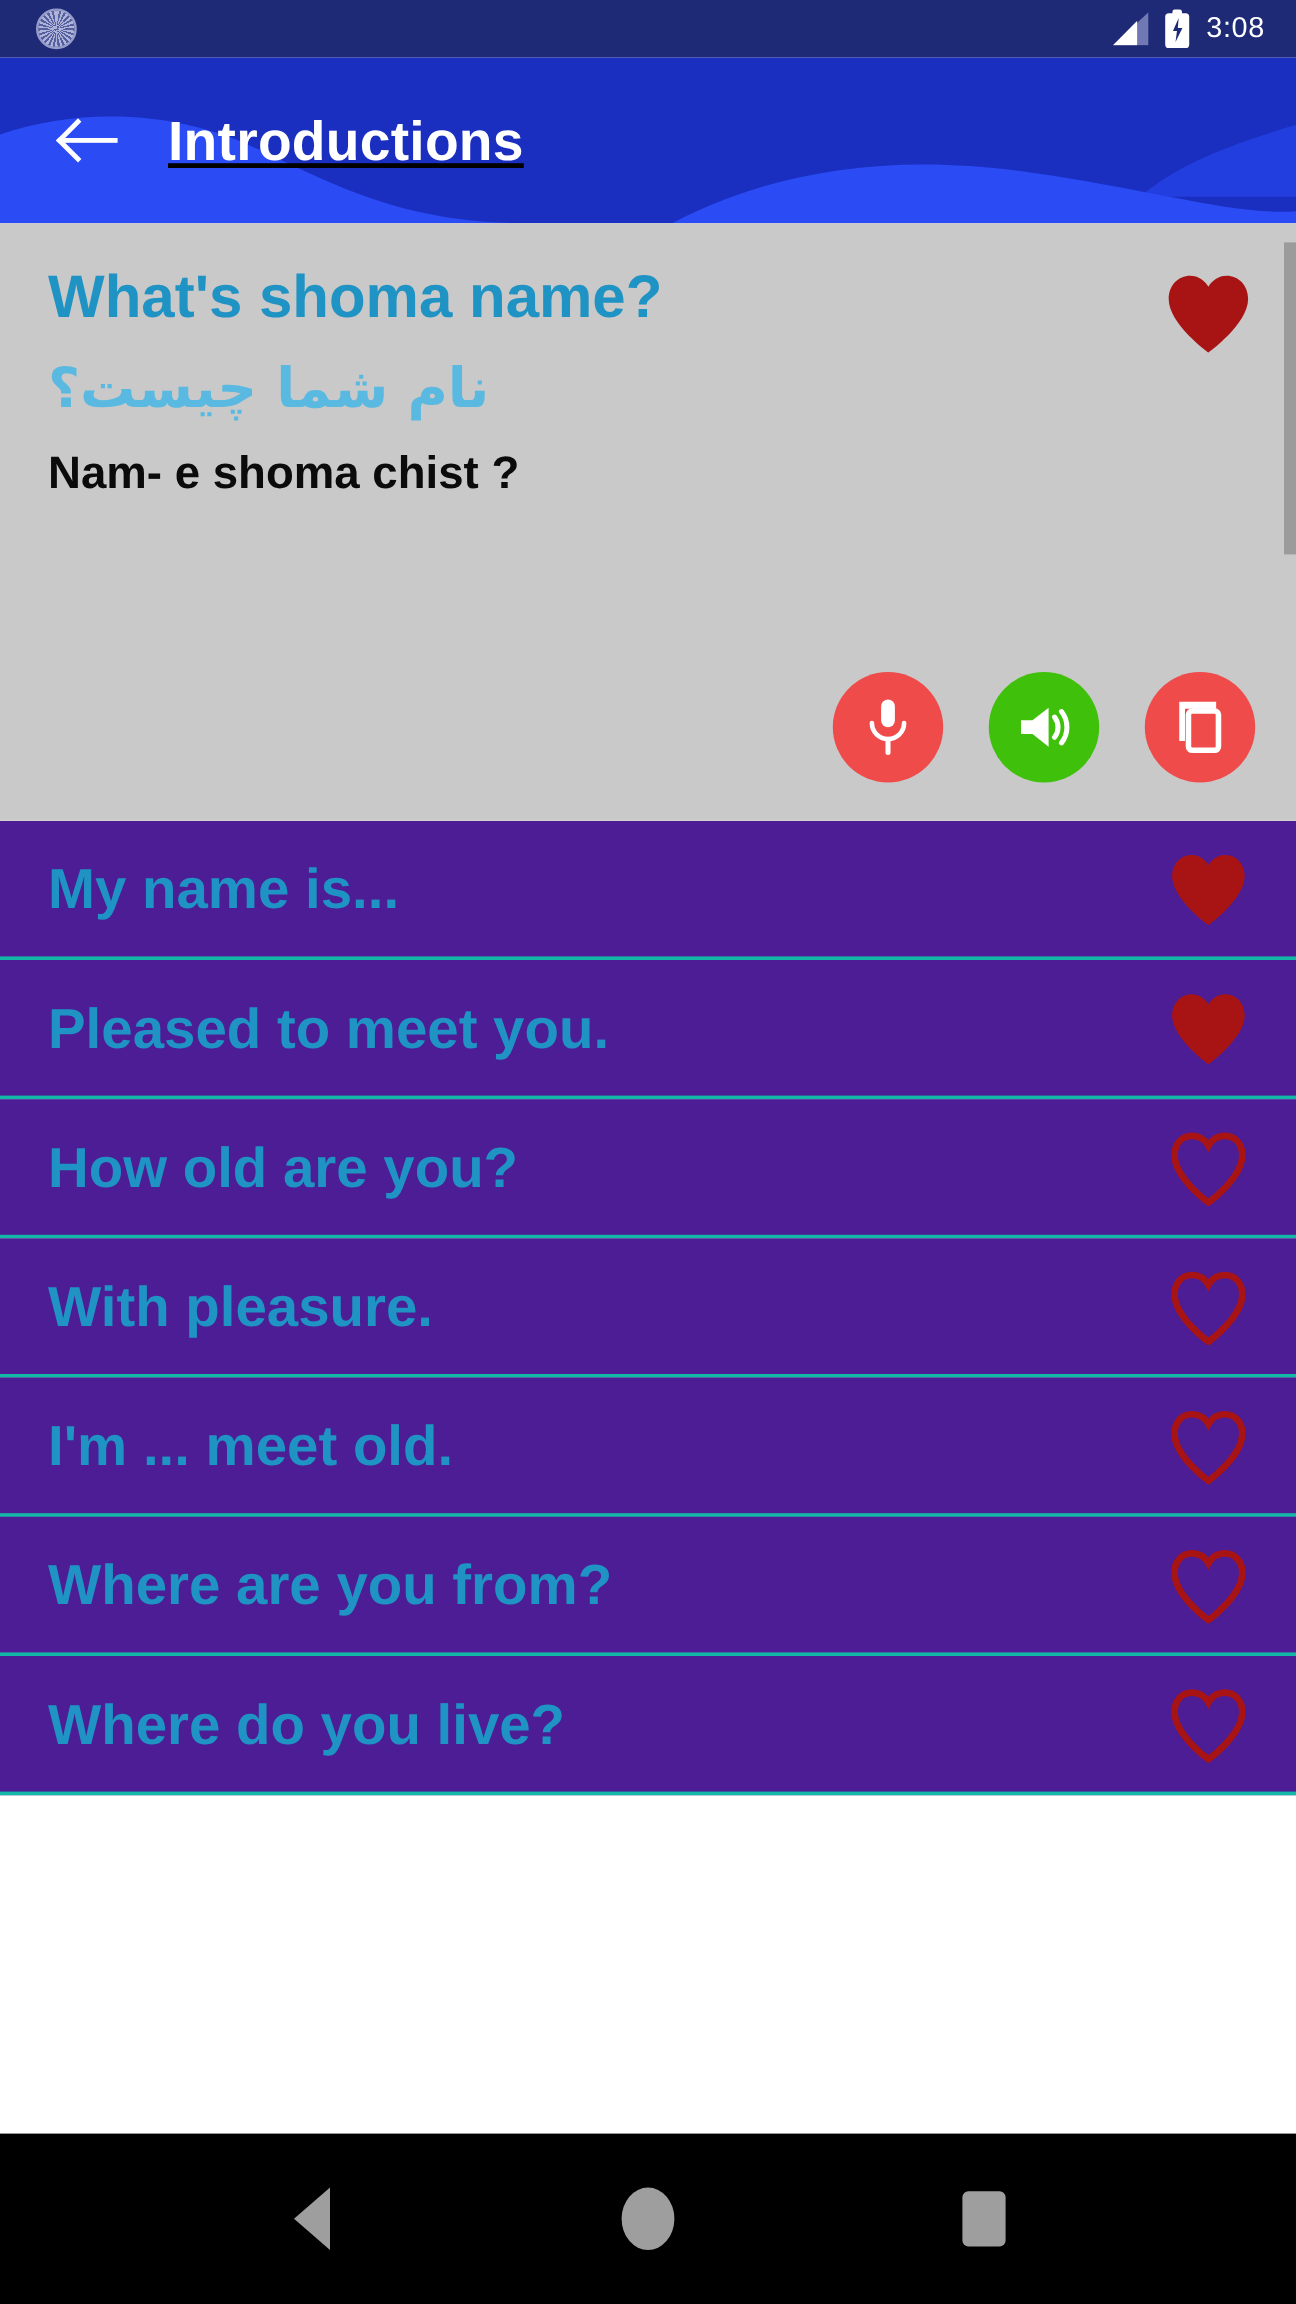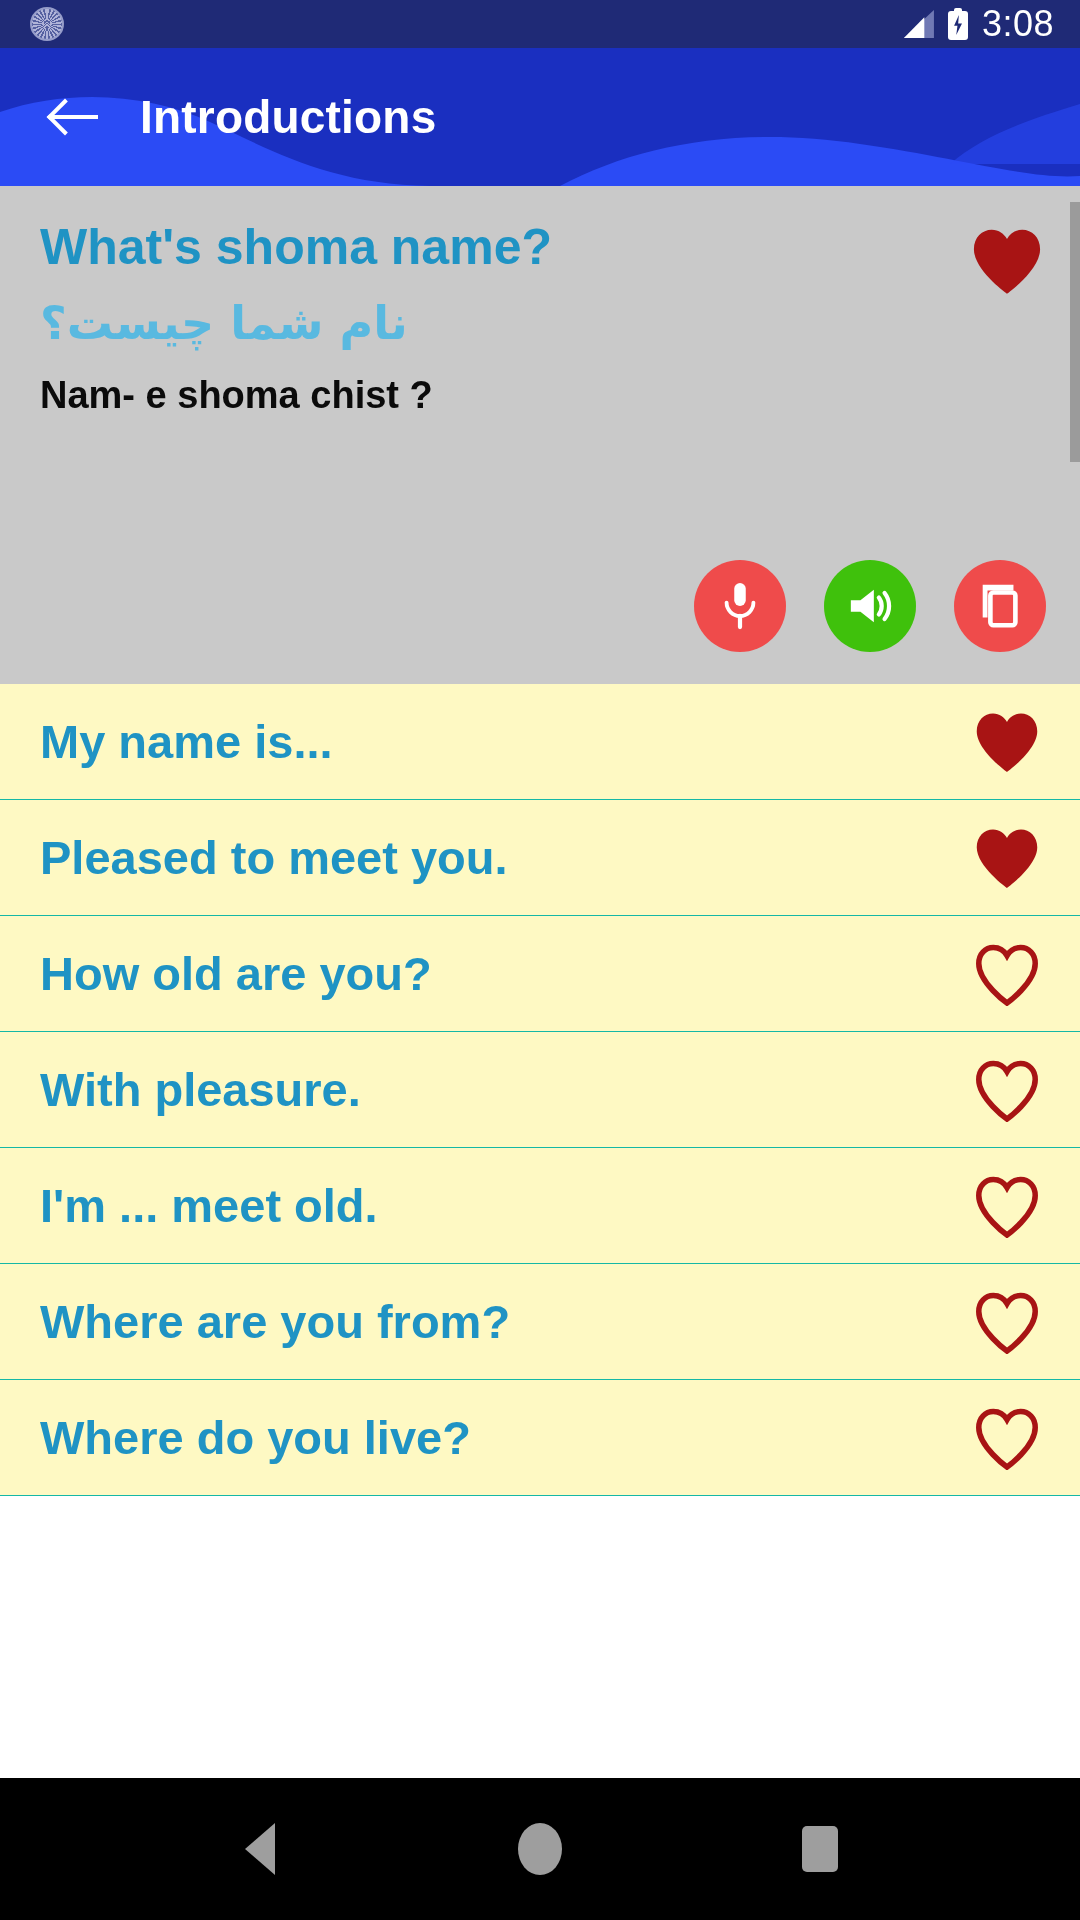--- a/index.html
+++ b/index.html
@@ -35,28 +35,28 @@
       clip-path:polygon(68% 26%,68% 100%,0 100%);
       background:#ffffff; }
   .battery { position:relative; width:20px; height:32px; }
   .battery .body { position:absolute; left:0; top:3px; width:20px; height:29px;
       background:#ffffff; border-radius:3px; }
   .battery .cap { position:absolute; left:6px; top:0; width:8px; height:4px;
       background:#ffffff; border-radius:2px 2px 0 0; }
   .battery .bolt { position:absolute; left:4px; top:7px; width:12px; height:20px;
       background:#1f2a76;
       clip-path:polygon(58% 0,18% 54%,46% 54%,36% 100%,84% 42%,52% 42%); }
-  .clock { font-size:36px; font-weight:400; letter-spacing:.5px; line-height:1; }
+  .clock { font-size:24px; font-weight:400; letter-spacing:.5px; line-height:1; }
 
   
   .appbar {
     position:relative; flex:0 0 138px; height:138px;
     background:#1a2fc0;
     overflow:hidden;
-    display:flex; align-items:center;
+    display:flex; align-items:center;text-decoration:underline;
   }
   .appbar .wave { position:absolute; inset:0; pointer-events:none; }
   .appbar-content { position:relative; z-index:2; display:flex; align-items:center; padding-left:46px; }
   .back-arrow { width:58px; height:58px; position:relative; margin-right:36px; cursor:pointer; }
   .back-arrow::before {
     content:""; position:absolute; left:6px; top:50%;
     width:46px; height:4px; background:#fff; transform:translateY(-50%);
   }
   .back-arrow::after {
     content:""; position:absolute; left:6px; top:50%;
@@ -90,22 +90,22 @@
   .card-scroll {
     position:absolute; right:0; top:16px; width:10px; height:260px;
     background:#9b9b9b; border-radius:0;
   }
 
   
   .list { flex:1 1 auto; background:#ffffff; overflow:hidden; }
   .row {
     height:116px; display:flex; align-items:center;
     padding:0 34px 0 40px;
-    border-bottom:1px solid #14b8a6;
-    background:#fef9c3; cursor:pointer;
+    border-bottom:3px solid #14b8a6;
+    background:#4c1d95; cursor:pointer;
   }
   .row-label { flex:1 1 auto; color:#1f93c4; font-size:47px; font-weight:700; line-height:1; }
   .row-heart { flex:0 0 auto; width:78px; display:flex; justify-content:center; }
 
   
   .navbar {
     flex:0 0 142px; height:142px; background:#000000;
     display:flex; align-items:center; justify-content:space-around;
     padding:0 120px;
   }

